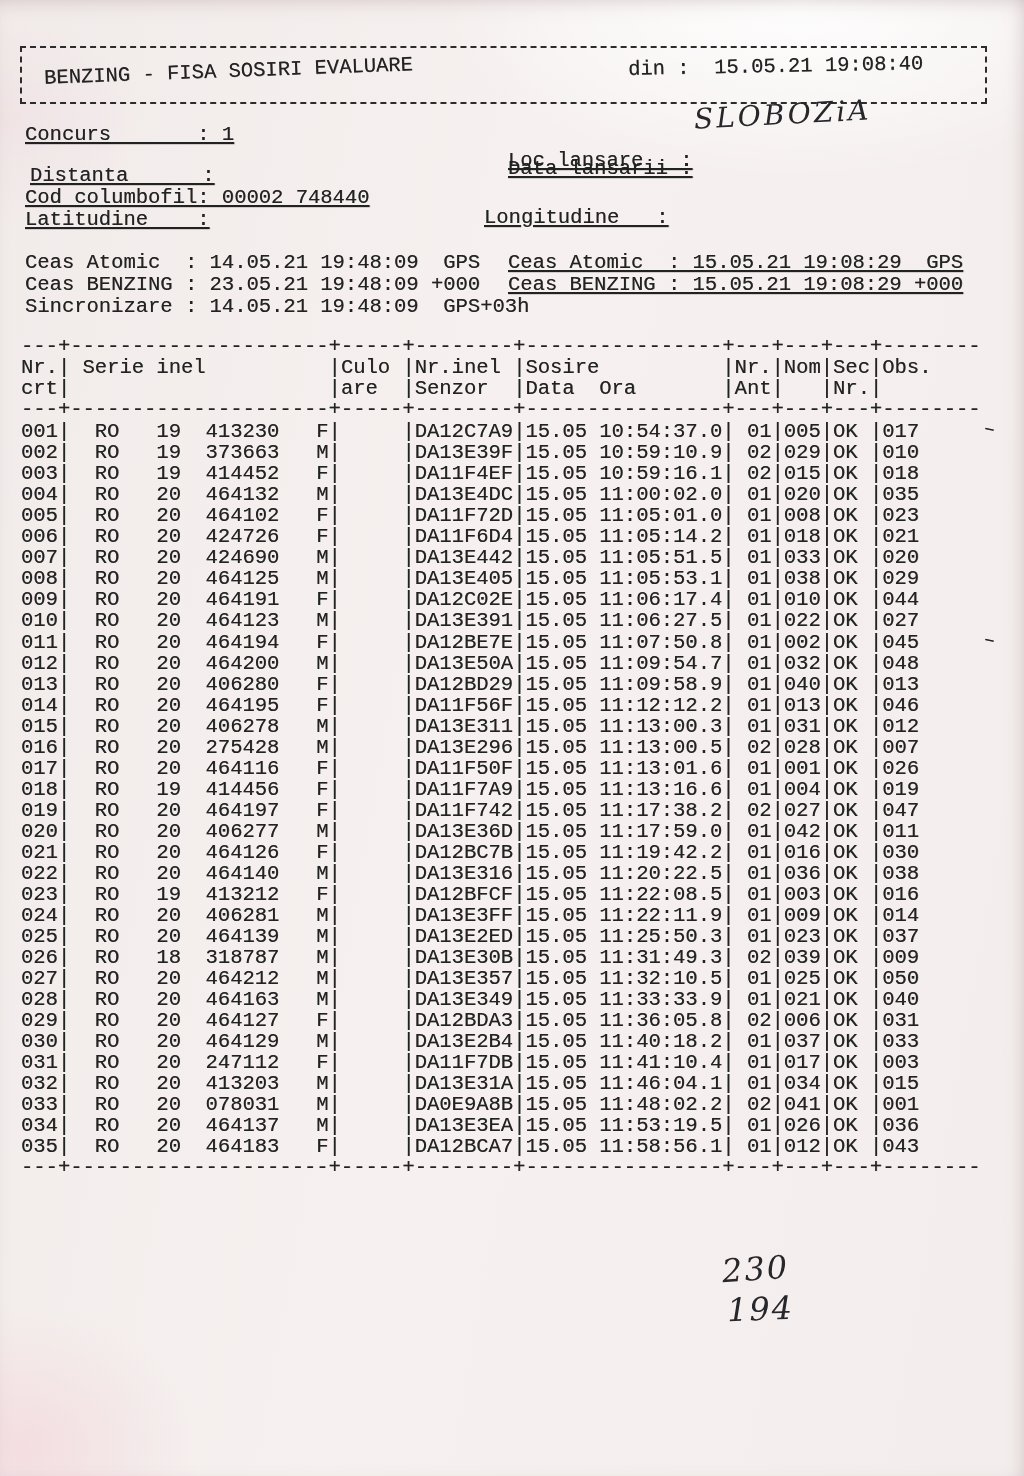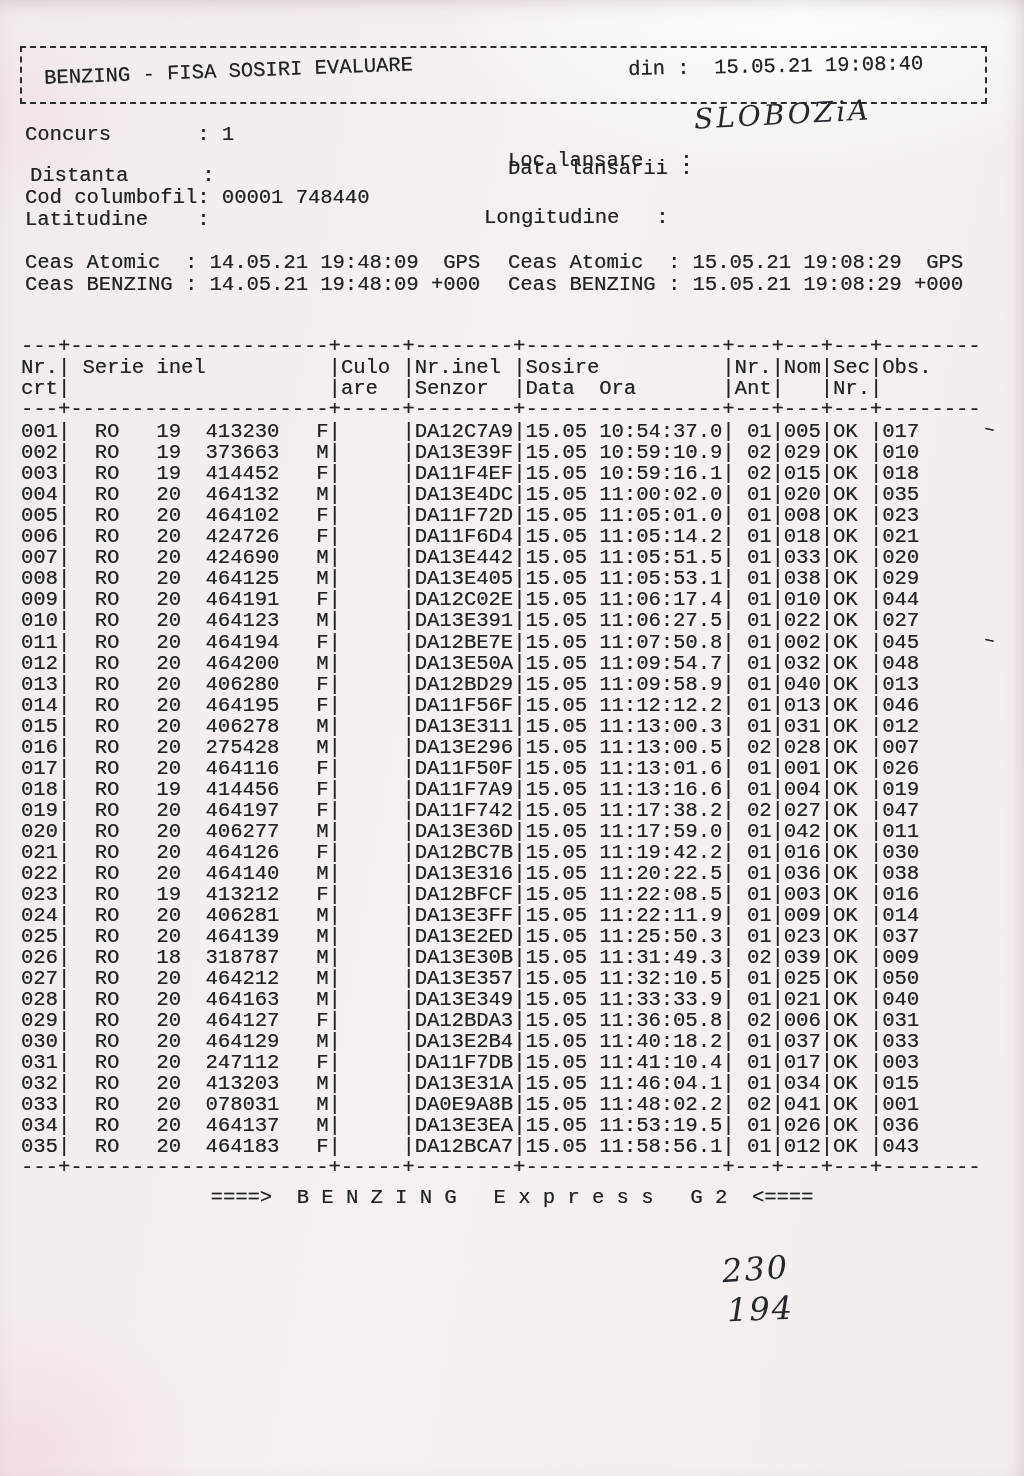--- a/index.html
+++ b/index.html
@@ -18,21 +18,21 @@
     font-size:20.5px;
     color:#222;
   }
   .mono{white-space:pre; text-shadow:.3px .3px .5px rgba(25,25,25,.55);}
   .abs{position:absolute;}
   
   .hbox{position:absolute;left:20px;top:46px;width:963px;height:54px;border:2px dashed #2c2c2c;}
   .hbox-title{position:absolute;left:44px;top:60px;transform:rotate(-2.1deg);}
   .hbox-din{position:absolute;left:628px;top:55px;transform:rotate(-1.1deg);}
   
-  .il{line-height:22px;}
+  .il{line-height:22px;text-decoration:underline;}
   .cleft{display:inline-block;width:483px;white-space:pre;}
   .cright{white-space:pre;}
   
   .table{position:absolute;left:21px;top:336px;line-height:21px;}
   .t-line{white-space:pre;position:relative;}
   
   .hand{font-family:"DejaVu Serif","Liberation Serif",serif;font-style:italic;color:#26262b;text-shadow:none;}
   .hand-loc{position:absolute;left:694px;top:98px;font-size:28px;letter-spacing:3px;transform:rotate(-3deg);}
   .hand-n1{position:absolute;left:722px;top:1250px;font-size:32px;letter-spacing:2px;transform:rotate(-4deg);}
   .hand-n2{position:absolute;left:727px;top:1290px;font-size:32px;letter-spacing:2px;transform:rotate(-2deg);}
@@ -44,31 +44,31 @@
 <body>
 
 <div class="paper">
 
   <div class="hbox"></div>
   <div class="hbox-title mono">BENZING - FISA SOSIRI EVALUARE</div>
   <div class="hbox-din mono">din :  15.05.21 19:08:40</div>
 
   <div class="abs mono il" style="left:25px;top:124px;">Concurs       : 1</div>
   <div class="abs mono il" style="left:30px;top:165px;">Distanta      :</div>
-  <div class="abs mono il" style="left:25px;top:187px;">Cod columbofil: 00001 748440</div>
+  <div class="abs mono il" style="left:25px;top:187px;">Cod columbofil: 00002 748440</div>
   <div class="abs mono il" style="left:25px;top:209px;">Latitudine    :</div>
 
   <div class="abs mono il" style="left:508px;top:116px;margin-top:34px;">Loc lansare   :</div>
   <div class="abs mono il" style="left:508px;top:158px;">Data lansarii :</div>
   <div class="abs mono il" style="left:484px;top:207px;">Longitudine   :</div>
   <div class="hand hand-loc">SLOBOZiA</div>
 
   <div class="abs mono il" style="left:25px;top:252px;"><span class="cleft">Ceas Atomic  : 14.05.21 19:48:09  GPS</span><span class="cright">Ceas Atomic  : 15.05.21 19:08:29  GPS</span></div>
-  <div class="abs mono il" style="left:25px;top:274px;"><span class="cleft">Ceas BENZING : 14.05.21 19:48:09 +000</span><span class="cright">Ceas BENZING : 15.05.21 19:08:29 +000</span></div>
+  <div class="abs mono il" style="left:25px;top:274px;"><span class="cleft">Ceas BENZING : 23.05.21 19:48:09 +000</span><span class="cright">Ceas BENZING : 15.05.21 19:08:29 +000</span></div>
+  <div class="abs mono il" style="left:25px;top:296px;"><span class="cleft">Sincronizare : 14.05.21 19:48:09  GPS+03h</span></div>
 
   <div class="table mono"><div class="t-line">---+---------------------+-----+--------+----------------+---+---+---+--------</div><div class="t-line"><span>Nr.</span>|<span> Serie inel          </span>|<span>Culo </span>|<span>Nr.inel </span>|<span>Sosire          </span>|<span>Nr.</span>|<span>Nom</span>|<span>Sec</span>|<span>Obs.    </span></div><div class="t-line"><span>crt</span>|<span>                     </span>|<span>are  </span>|<span>Senzor  </span>|<span>Data  Ora       </span>|<span>Ant</span>|<span>   </span>|<span>Nr.</span>|<span>        </span></div><div class="t-line">---+---------------------+-----+--------+----------------+---+---+---+--------</div><div class="t-line"><span>001</span>|<span>  RO   19  413230   F</span>|<span>     </span>|<span>DA12C7A9</span>|<span>15.05 10:54:37.0</span>|<span> 01</span>|<span>005</span>|<span>OK </span>|<span>017     </span><span class="hand-mark">–</span></div><div class="t-line"><span>002</span>|<span>  RO   19  373663   M</span>|<span>     </span>|<span>DA13E39F</span>|<span>15.05 10:59:10.9</span>|<span> 02</span>|<span>029</span>|<span>OK </span>|<span>010     </span></div><div class="t-line"><span>003</span>|<span>  RO   19  414452   F</span>|<span>     </span>|<span>DA11F4EF</span>|<span>15.05 10:59:16.1</span>|<span> 02</span>|<span>015</span>|<span>OK </span>|<span>018     </span></div><div class="t-line"><span>004</span>|<span>  RO   20  464132   M</span>|<span>     </span>|<span>DA13E4DC</span>|<span>15.05 11:00:02.0</span>|<span> 01</span>|<span>020</span>|<span>OK </span>|<span>035     </span></div><div class="t-line"><span>005</span>|<span>  RO   20  464102   F</span>|<span>     </span>|<span>DA11F72D</span>|<span>15.05 11:05:01.0</span>|<span> 01</span>|<span>008</span>|<span>OK </span>|<span>023     </span></div><div class="t-line"><span>006</span>|<span>  RO   20  424726   F</span>|<span>     </span>|<span>DA11F6D4</span>|<span>15.05 11:05:14.2</span>|<span> 01</span>|<span>018</span>|<span>OK </span>|<span>021     </span></div><div class="t-line"><span>007</span>|<span>  RO   20  424690   M</span>|<span>     </span>|<span>DA13E442</span>|<span>15.05 11:05:51.5</span>|<span> 01</span>|<span>033</span>|<span>OK </span>|<span>020     </span></div><div class="t-line"><span>008</span>|<span>  RO   20  464125   M</span>|<span>     </span>|<span>DA13E405</span>|<span>15.05 11:05:53.1</span>|<span> 01</span>|<span>038</span>|<span>OK </span>|<span>029     </span></div><div class="t-line"><span>009</span>|<span>  RO   20  464191   F</span>|<span>     </span>|<span>DA12C02E</span>|<span>15.05 11:06:17.4</span>|<span> 01</span>|<span>010</span>|<span>OK </span>|<span>044     </span></div><div class="t-line"><span>010</span>|<span>  RO   20  464123   M</span>|<span>     </span>|<span>DA13E391</span>|<span>15.05 11:06:27.5</span>|<span> 01</span>|<span>022</span>|<span>OK </span>|<span>027     </span></div><div class="t-line"><span>011</span>|<span>  RO   20  464194   F</span>|<span>     </span>|<span>DA12BE7E</span>|<span>15.05 11:07:50.8</span>|<span> 01</span>|<span>002</span>|<span>OK </span>|<span>045     </span><span class="hand-mark">–</span></div><div class="t-line"><span>012</span>|<span>  RO   20  464200   M</span>|<span>     </span>|<span>DA13E50A</span>|<span>15.05 11:09:54.7</span>|<span> 01</span>|<span>032</span>|<span>OK </span>|<span>048     </span></div><div class="t-line"><span>013</span>|<span>  RO   20  406280   F</span>|<span>     </span>|<span>DA12BD29</span>|<span>15.05 11:09:58.9</span>|<span> 01</span>|<span>040</span>|<span>OK </span>|<span>013     </span></div><div class="t-line"><span>014</span>|<span>  RO   20  464195   F</span>|<span>     </span>|<span>DA11F56F</span>|<span>15.05 11:12:12.2</span>|<span> 01</span>|<span>013</span>|<span>OK </span>|<span>046     </span></div><div class="t-line"><span>015</span>|<span>  RO   20  406278   M</span>|<span>     </span>|<span>DA13E311</span>|<span>15.05 11:13:00.3</span>|<span> 01</span>|<span>031</span>|<span>OK </span>|<span>012     </span></div><div class="t-line"><span>016</span>|<span>  RO   20  275428   M</span>|<span>     </span>|<span>DA13E296</span>|<span>15.05 11:13:00.5</span>|<span> 02</span>|<span>028</span>|<span>OK </span>|<span>007     </span></div><div class="t-line"><span>017</span>|<span>  RO   20  464116   F</span>|<span>     </span>|<span>DA11F50F</span>|<span>15.05 11:13:01.6</span>|<span> 01</span>|<span>001</span>|<span>OK </span>|<span>026     </span></div><div class="t-line"><span>018</span>|<span>  RO   19  414456   F</span>|<span>     </span>|<span>DA11F7A9</span>|<span>15.05 11:13:16.6</span>|<span> 01</span>|<span>004</span>|<span>OK </span>|<span>019     </span></div><div class="t-line"><span>019</span>|<span>  RO   20  464197   F</span>|<span>     </span>|<span>DA11F742</span>|<span>15.05 11:17:38.2</span>|<span> 02</span>|<span>027</span>|<span>OK </span>|<span>047     </span></div><div class="t-line"><span>020</span>|<span>  RO   20  406277   M</span>|<span>     </span>|<span>DA13E36D</span>|<span>15.05 11:17:59.0</span>|<span> 01</span>|<span>042</span>|<span>OK </span>|<span>011     </span></div><div class="t-line"><span>021</span>|<span>  RO   20  464126   F</span>|<span>     </span>|<span>DA12BC7B</span>|<span>15.05 11:19:42.2</span>|<span> 01</span>|<span>016</span>|<span>OK </span>|<span>030     </span></div><div class="t-line"><span>022</span>|<span>  RO   20  464140   M</span>|<span>     </span>|<span>DA13E316</span>|<span>15.05 11:20:22.5</span>|<span> 01</span>|<span>036</span>|<span>OK </span>|<span>038     </span></div><div class="t-line"><span>023</span>|<span>  RO   19  413212   F</span>|<span>     </span>|<span>DA12BFCF</span>|<span>15.05 11:22:08.5</span>|<span> 01</span>|<span>003</span>|<span>OK </span>|<span>016     </span></div><div class="t-line"><span>024</span>|<span>  RO   20  406281   M</span>|<span>     </span>|<span>DA13E3FF</span>|<span>15.05 11:22:11.9</span>|<span> 01</span>|<span>009</span>|<span>OK </span>|<span>014     </span></div><div class="t-line"><span>025</span>|<span>  RO   20  464139   M</span>|<span>     </span>|<span>DA13E2ED</span>|<span>15.05 11:25:50.3</span>|<span> 01</span>|<span>023</span>|<span>OK </span>|<span>037     </span></div><div class="t-line"><span>026</span>|<span>  RO   18  318787   M</span>|<span>     </span>|<span>DA13E30B</span>|<span>15.05 11:31:49.3</span>|<span> 02</span>|<span>039</span>|<span>OK </span>|<span>009     </span></div><div class="t-line"><span>027</span>|<span>  RO   20  464212   M</span>|<span>     </span>|<span>DA13E357</span>|<span>15.05 11:32:10.5</span>|<span> 01</span>|<span>025</span>|<span>OK </span>|<span>050     </span></div><div class="t-line"><span>028</span>|<span>  RO   20  464163   M</span>|<span>     </span>|<span>DA13E349</span>|<span>15.05 11:33:33.9</span>|<span> 01</span>|<span>021</span>|<span>OK </span>|<span>040     </span></div><div class="t-line"><span>029</span>|<span>  RO   20  464127   F</span>|<span>     </span>|<span>DA12BDA3</span>|<span>15.05 11:36:05.8</span>|<span> 02</span>|<span>006</span>|<span>OK </span>|<span>031     </span></div><div class="t-line"><span>030</span>|<span>  RO   20  464129   M</span>|<span>     </span>|<span>DA13E2B4</span>|<span>15.05 11:40:18.2</span>|<span> 01</span>|<span>037</span>|<span>OK </span>|<span>033     </span></div><div class="t-line"><span>031</span>|<span>  RO   20  247112   F</span>|<span>     </span>|<span>DA11F7DB</span>|<span>15.05 11:41:10.4</span>|<span> 01</span>|<span>017</span>|<span>OK </span>|<span>003     </span></div><div class="t-line"><span>032</span>|<span>  RO   20  413203   M</span>|<span>     </span>|<span>DA13E31A</span>|<span>15.05 11:46:04.1</span>|<span> 01</span>|<span>034</span>|<span>OK </span>|<span>015     </span></div><div class="t-line"><span>033</span>|<span>  RO   20  078031   M</span>|<span>     </span>|<span>DA0E9A8B</span>|<span>15.05 11:48:02.2</span>|<span> 02</span>|<span>041</span>|<span>OK </span>|<span>001     </span></div><div class="t-line"><span>034</span>|<span>  RO   20  464137   M</span>|<span>     </span>|<span>DA13E3EA</span>|<span>15.05 11:53:19.5</span>|<span> 01</span>|<span>026</span>|<span>OK </span>|<span>036     </span></div><div class="t-line"><span>035</span>|<span>  RO   20  464183   F</span>|<span>     </span>|<span>DA12BCA7</span>|<span>15.05 11:58:56.1</span>|<span> 01</span>|<span>012</span>|<span>OK </span>|<span>043     </span></div><div class="t-line">---+---------------------+-----+--------+----------------+---+---+---+--------</div></div>
 
-  <div class="footer mono">====&gt;  B E N Z I N G   E x p r e s s   G 2  &lt;====</div>
 
   <div class="hand hand-n1">230</div>
   <div class="hand hand-n2">194</div>
 
 </div>
 
 </body></html>

